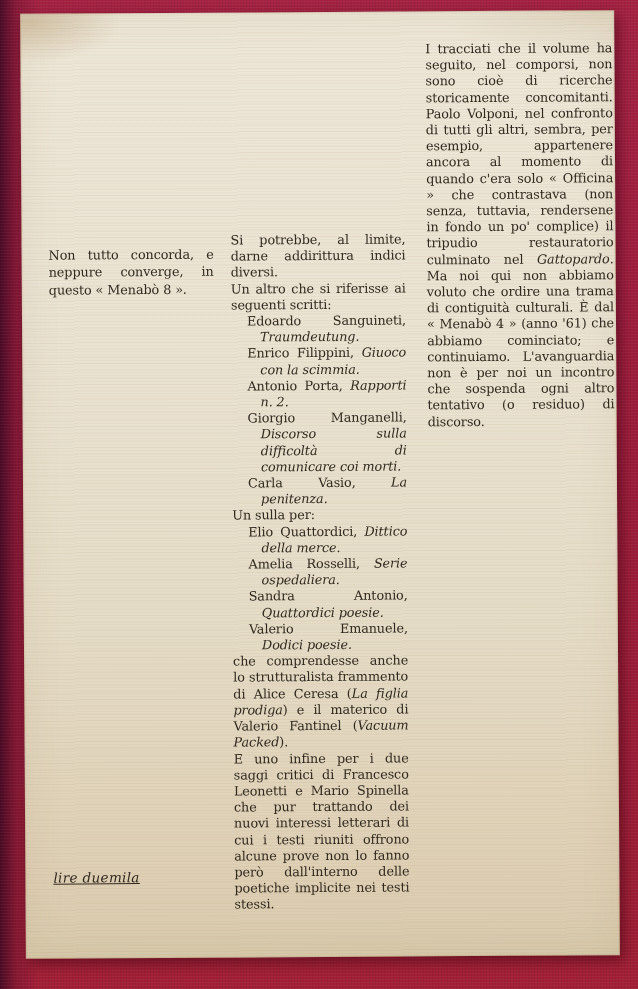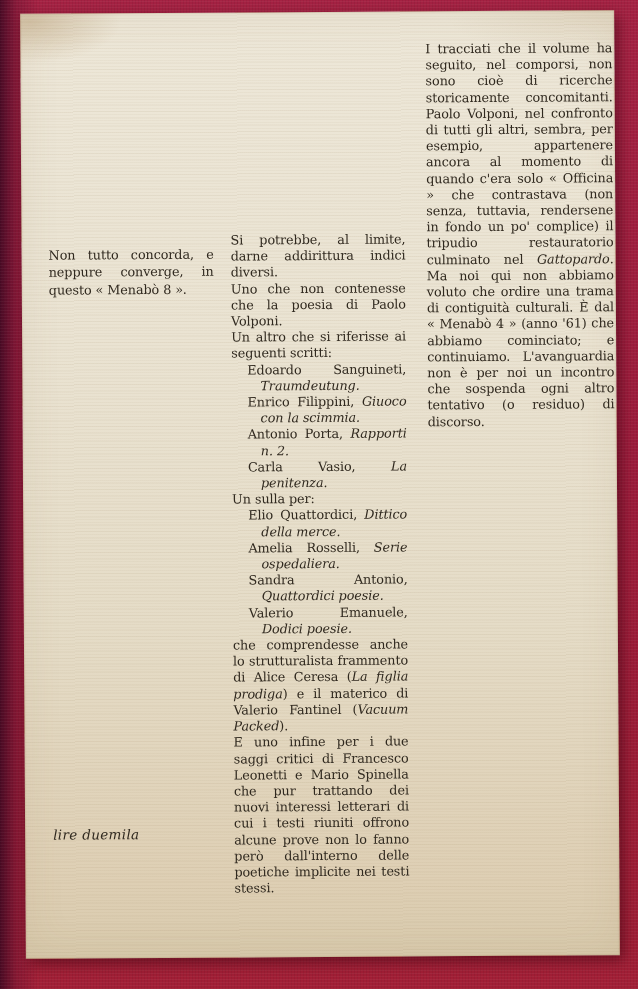--- a/index.html
+++ b/index.html
@@ -54,44 +54,45 @@
     letter-spacing: -0.1px;
     -webkit-hyphens: auto;
     hyphens: auto;
   }
   .left-note  { left: 27px;  top: 220px; width: 165px; line-height: 17.4px; }
   .mid        { left: 209px; top: 220px; width: 175px; }
   .right      { left: 405px; top: 30px;  width: 187px; }
   .price {
     position: absolute;
     left: 28px;
-    top: 813px;
+    top: 856px;
     font-style: italic;
     font-size: 13.6px;
     letter-spacing: 0.3px;
+    text-decoration: underline;
   }
   p.block { margin: 0; }
   p.block.item { padding-left: 29px; text-indent: -13px; }
   p.flow { margin: 0; }
 </style>
 </head>
 <body>
 
 <div class="photo">
   <div class="book">
 
     <p class="col left-note"><span>Non tutto concorda, e neppure converge, in questo « Menabò 8 ».</span></p>
 
     <div class="col mid">
         <p class="block para"><span>Si potrebbe, al limite, darne addirittura indici diversi.</span></p>
-        <p class="block para"><span>Uno che non contenesse che la poesia di Paolo Volponi.</span></p>
         <p class="block para"><span>Un altro che si riferisse ai seguenti scritti:</span></p>
         <p class="block item"><span>Edoardo Sanguineti, </span><i>Traumdeutung.</i></p>
         <p class="block item"><span>Enrico Filippini, </span><i>Giuoco con la scimmia.</i></p>
         <p class="block item"><span>Antonio Porta, </span><i>Rapporti n. 2.</i></p>
+        <p class="block item"><span>Giorgio Manganelli, </span><i>Discorso sulla difficoltà di comunicare coi morti.</i></p>
         <p class="block item"><span>Carla Vasio, </span><i>La penitenza.</i></p>
         <p class="block para"><span>Un sulla per:</span></p>
         <p class="block item"><span>Elio Quattordici, </span><i>Dittico della merce.</i></p>
         <p class="block item"><span>Amelia Rosselli, </span><i>Serie ospedaliera.</i></p>
         <p class="block item"><span>Sandra Antonio, </span><i>Quattordici poesie.</i></p>
         <p class="block item"><span>Valerio Emanuele, </span><i>Dodici poesie.</i></p>
         <p class="block para"><span>che comprendesse anche lo strutturalista frammento di Alice Ceresa (</span><i>La figlia prodiga</i><span>) e il materico di Valerio Fantinel (</span><i>Vacuum Packed</i><span>).</span></p>
         <p class="block para"><span>E uno infine per i due saggi critici di Francesco Leonetti e Mario Spinella che pur trattando dei nuovi interessi letterari di cui i testi riuniti offrono alcune prove non lo fanno però dall'interno delle poetiche implicite nei testi stessi.</span></p>
       </div>
 

